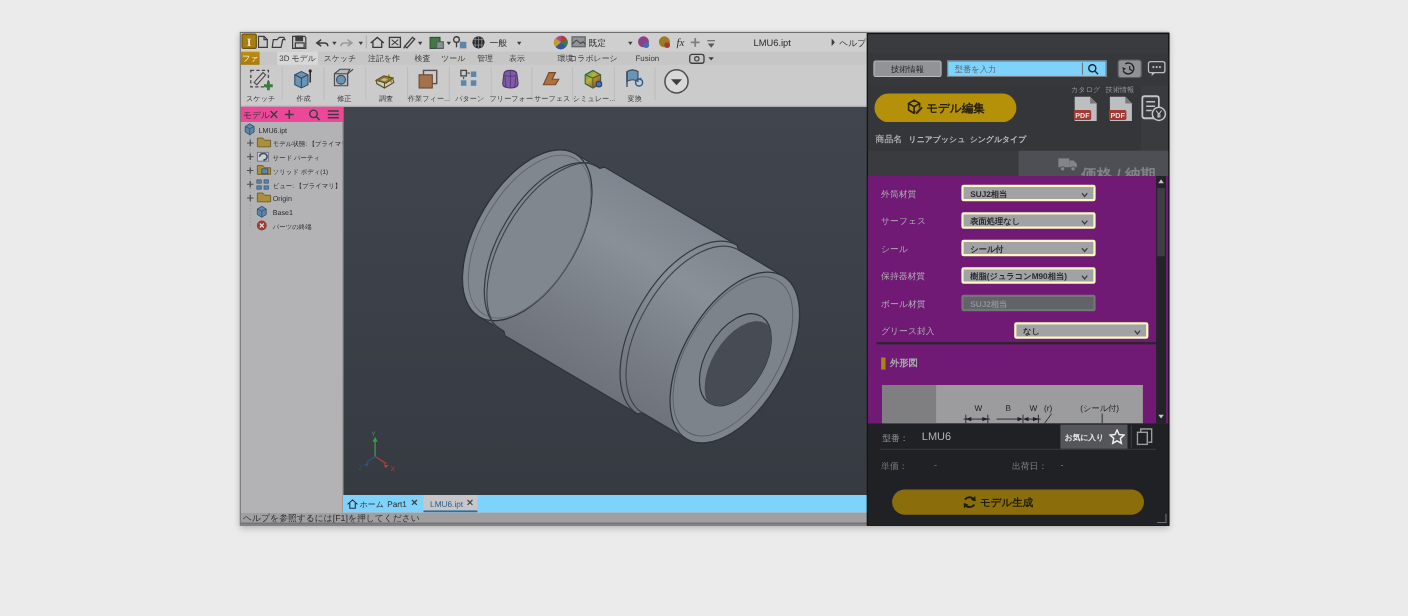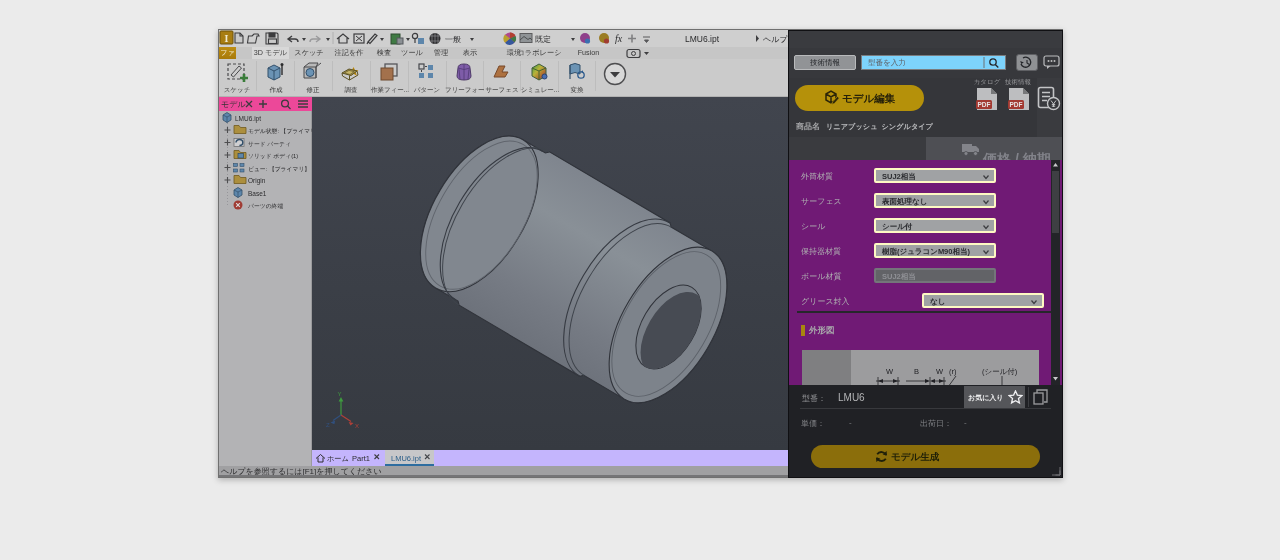--- a/index.html
+++ b/index.html
@@ -15,21 +15,21 @@
     line-height:12px; text-align:center; }
   #ribbon { position:absolute; left:0; top:29px; width:843px; height:38px; background:#cbcbcb;
     border-bottom:1px solid #b2b2b2; }
   .rlab { position:absolute; top:27px; font-size:6.5px; color:#3c3c3c; text-align:center;
     width:40px; white-space:nowrap; overflow:hidden; }
   #bheader { position:absolute; left:0; top:67px; width:93px; height:14px; background:#ec4899;
     font-size:8px; color:#333; }
   #tree { position:absolute; left:0; top:81px; width:93px; height:355px; background:#b3b3b5;
     border-right:1px solid #9b9b9d; }
   #viewport { position:absolute; left:93px; top:67px; width:750px; height:353px; }
-  #doctabs { position:absolute; left:93px; top:420px; width:750px; height:16px; background:#c4b5fd; }
+  #doctabs { position:absolute; left:93px; top:420px; width:750px; height:16px; background:#7dd3fc; }
   #statusbar { position:absolute; left:0; top:436px; width:843px; height:11px; background:#a0a0a2;
     font-size:8px; color:#2c2c2e; line-height:11px; padding-left:2px; }
   
   #panel { position:absolute; left:788px; top:30px; width:275px; height:448px;
     background:#3a3b3f; border:1px solid #101013; font-family:"Liberation Sans",sans-serif; }
   #ptitle { position:absolute; left:0; top:0; width:273px; height:17px; background:#1d1e21; }
   .pbtn { position:absolute; top:3px; width:18px; height:13px; background:#3a3b3f;
     border:1px solid #77787b; border-radius:2px; text-align:center; }
   #psearch { position:absolute; left:0; top:17px; width:273px; height:30px; background:#37383c; }
   #pupper { position:absolute; left:0; top:47px; width:248px; height:59px; background:#35363a; }

